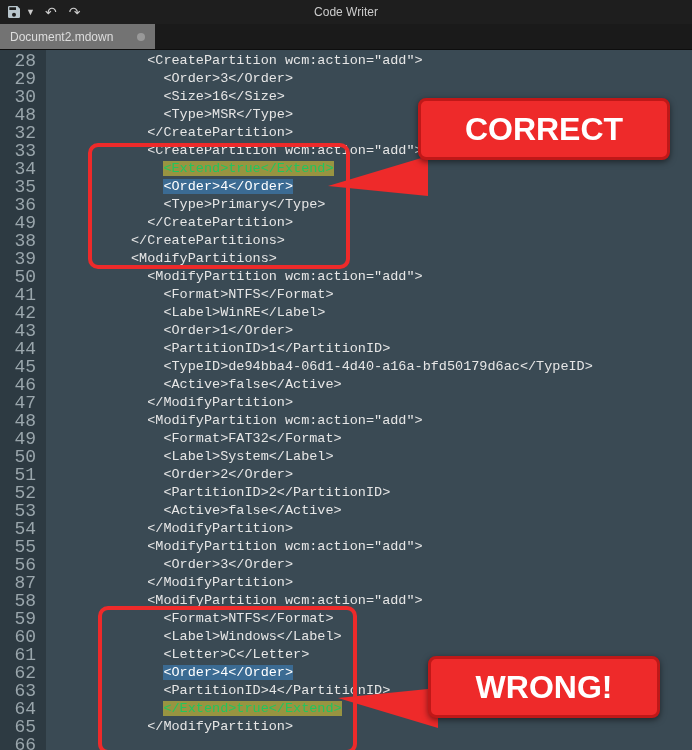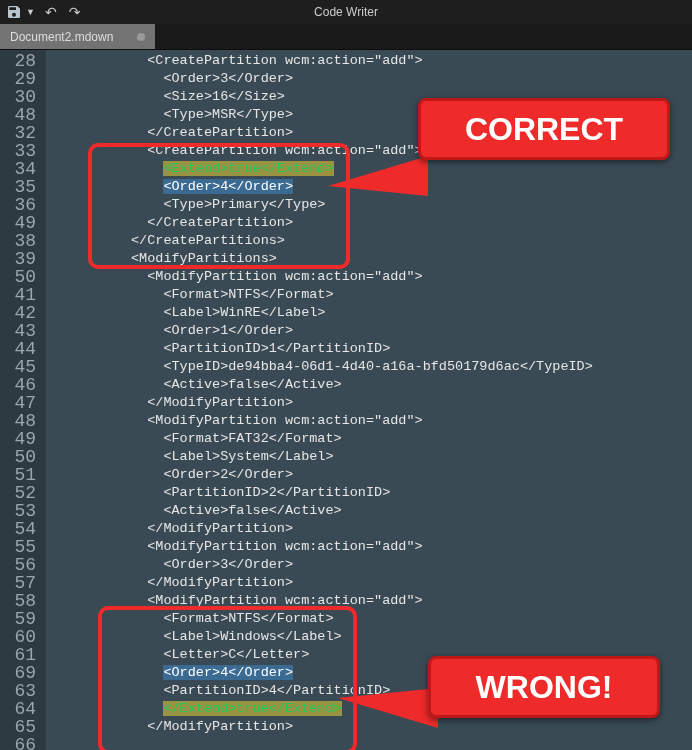--- a/index.html
+++ b/index.html
@@ -181,26 +181,26 @@
       <div class="lineno">47</div>
       <div class="lineno">48</div>
       <div class="lineno">49</div>
       <div class="lineno">50</div>
       <div class="lineno">51</div>
       <div class="lineno">52</div>
       <div class="lineno">53</div>
       <div class="lineno">54</div>
       <div class="lineno">55</div>
       <div class="lineno">56</div>
-      <div class="lineno">57</div>
+      <div class="lineno">87</div>
       <div class="lineno">58</div>
       <div class="lineno">59</div>
       <div class="lineno">60</div>
       <div class="lineno">61</div>
-      <div class="lineno">69</div>
+      <div class="lineno">62</div>
       <div class="lineno">63</div>
       <div class="lineno">64</div>
       <div class="lineno">65</div>
       <div class="lineno">66</div>
     </div>
   <div class="code" id="code">
 
     <div class="redbox" style="left:42px; top:93px; width:262px; height:126px;"></div>
     <div class="redbox" style="left:52px; top:556px; width:259px; height:148px;"></div>
 

